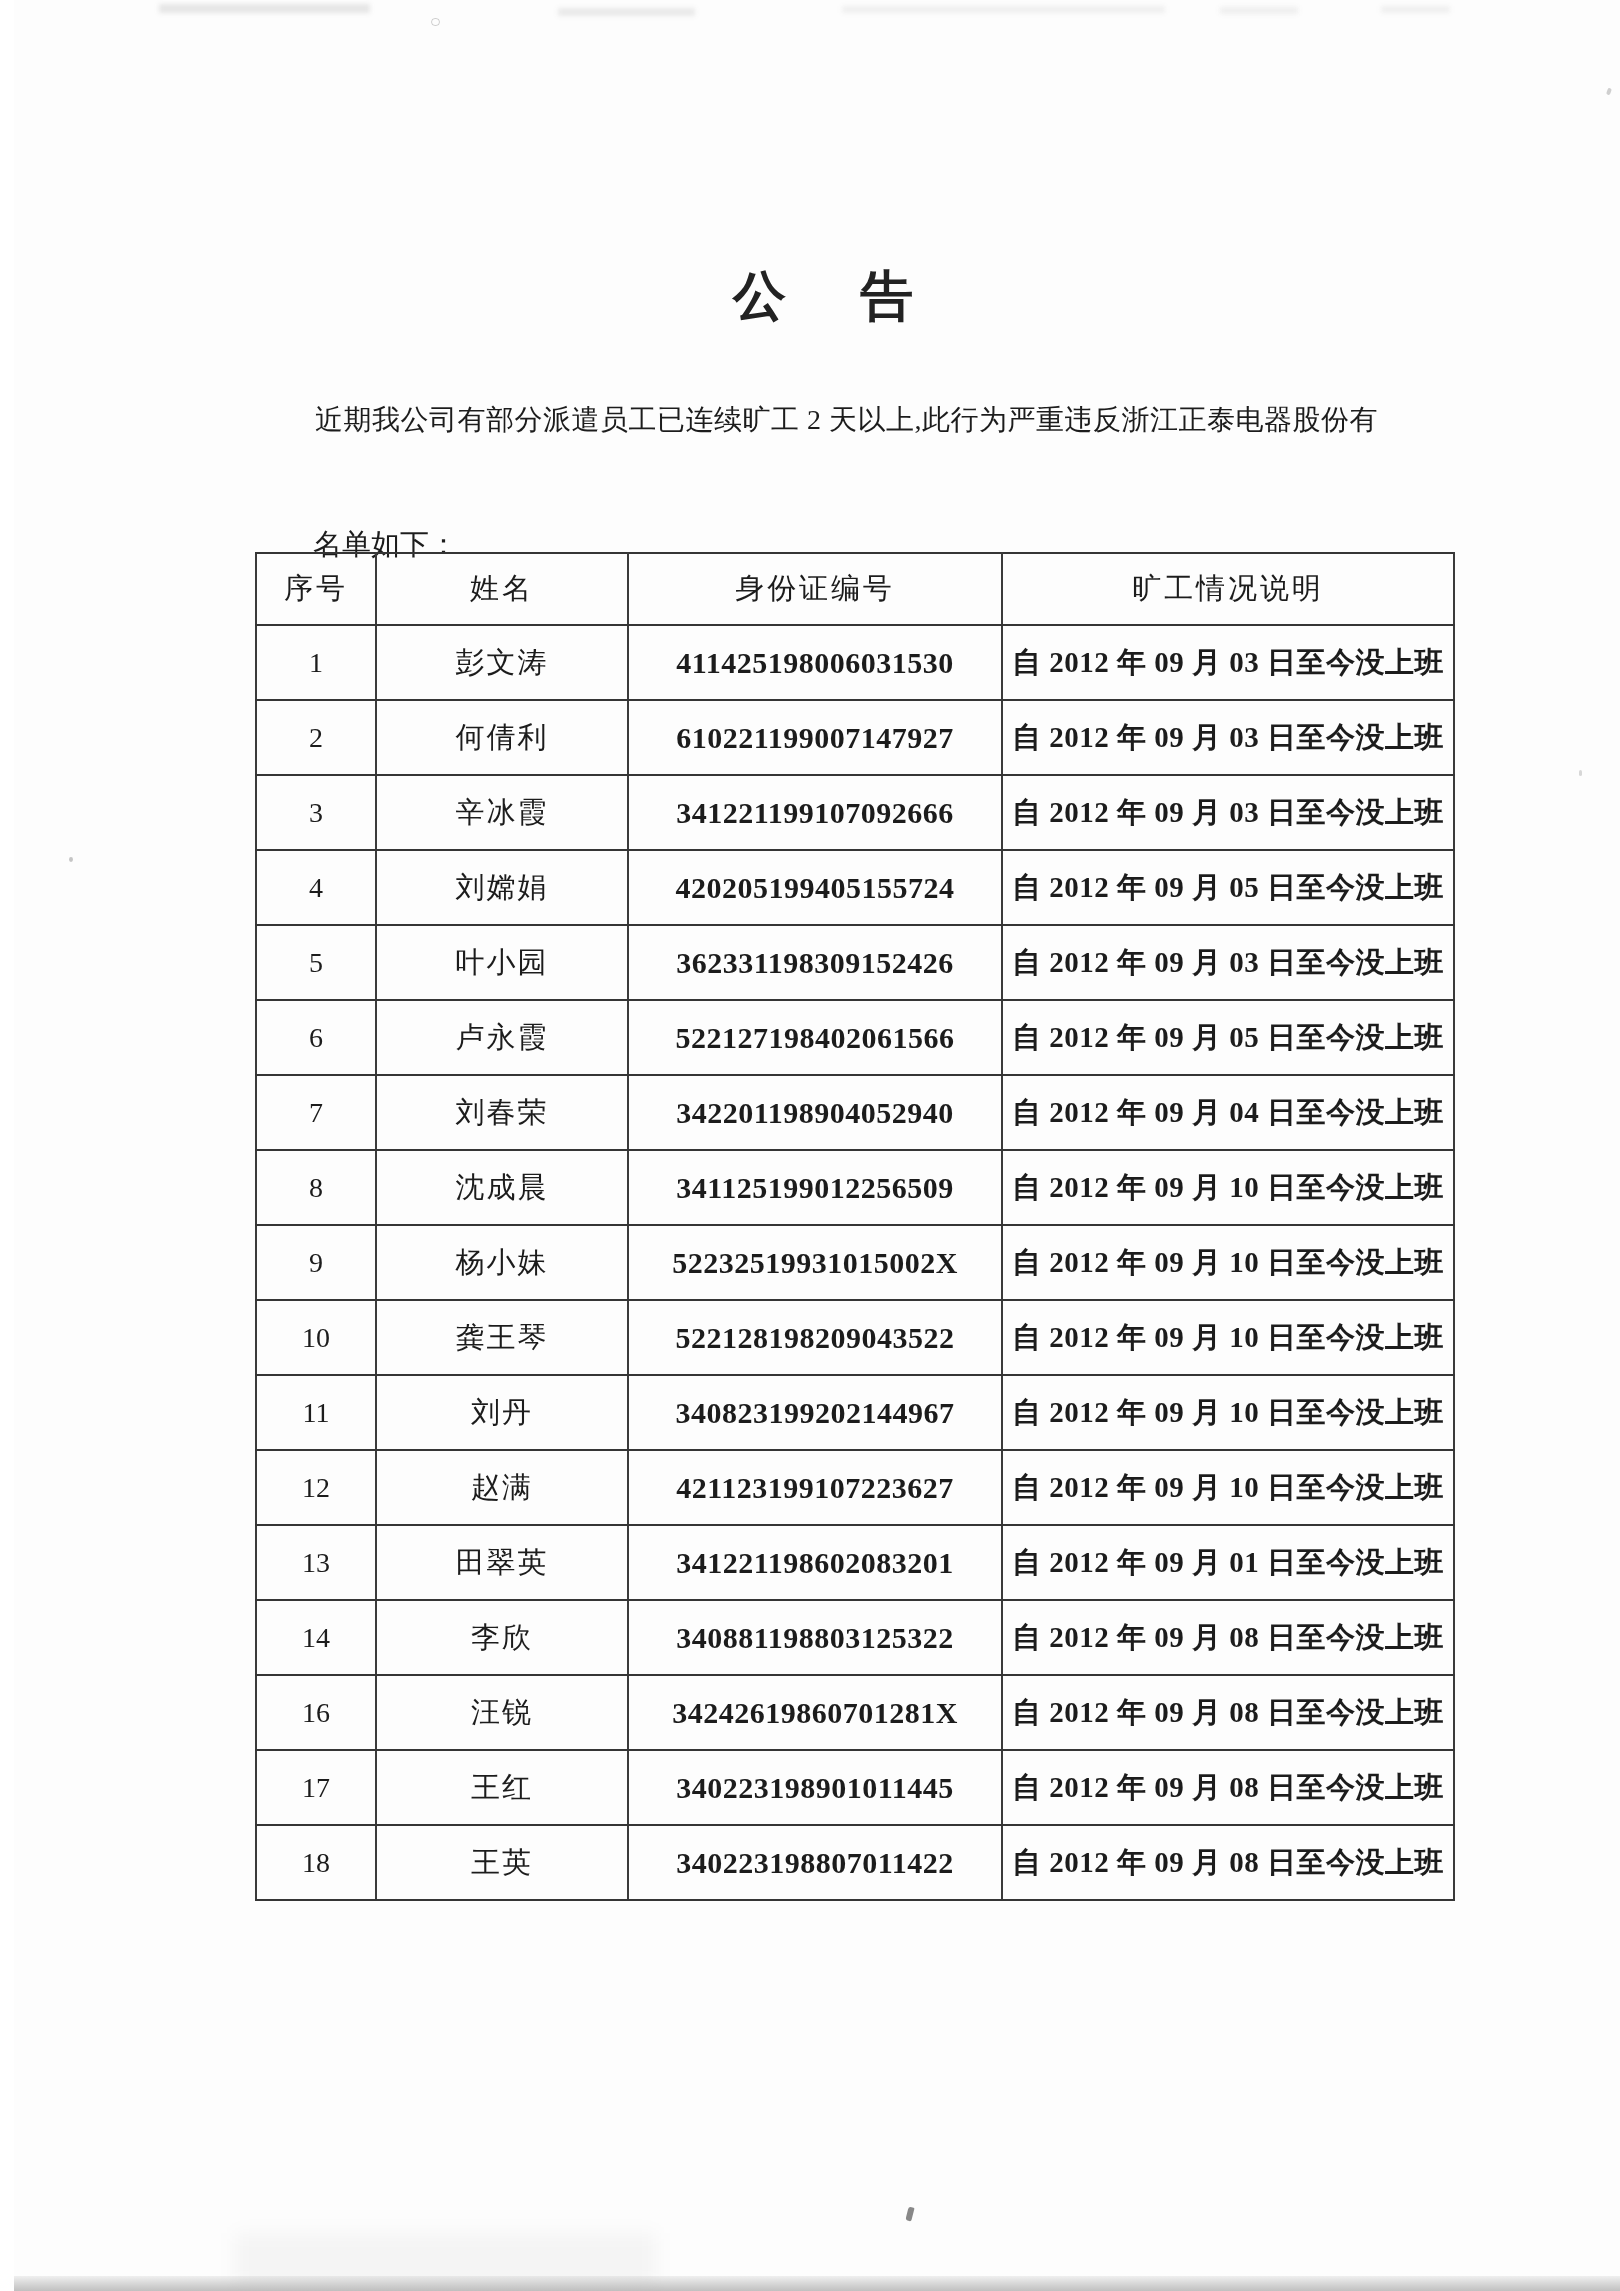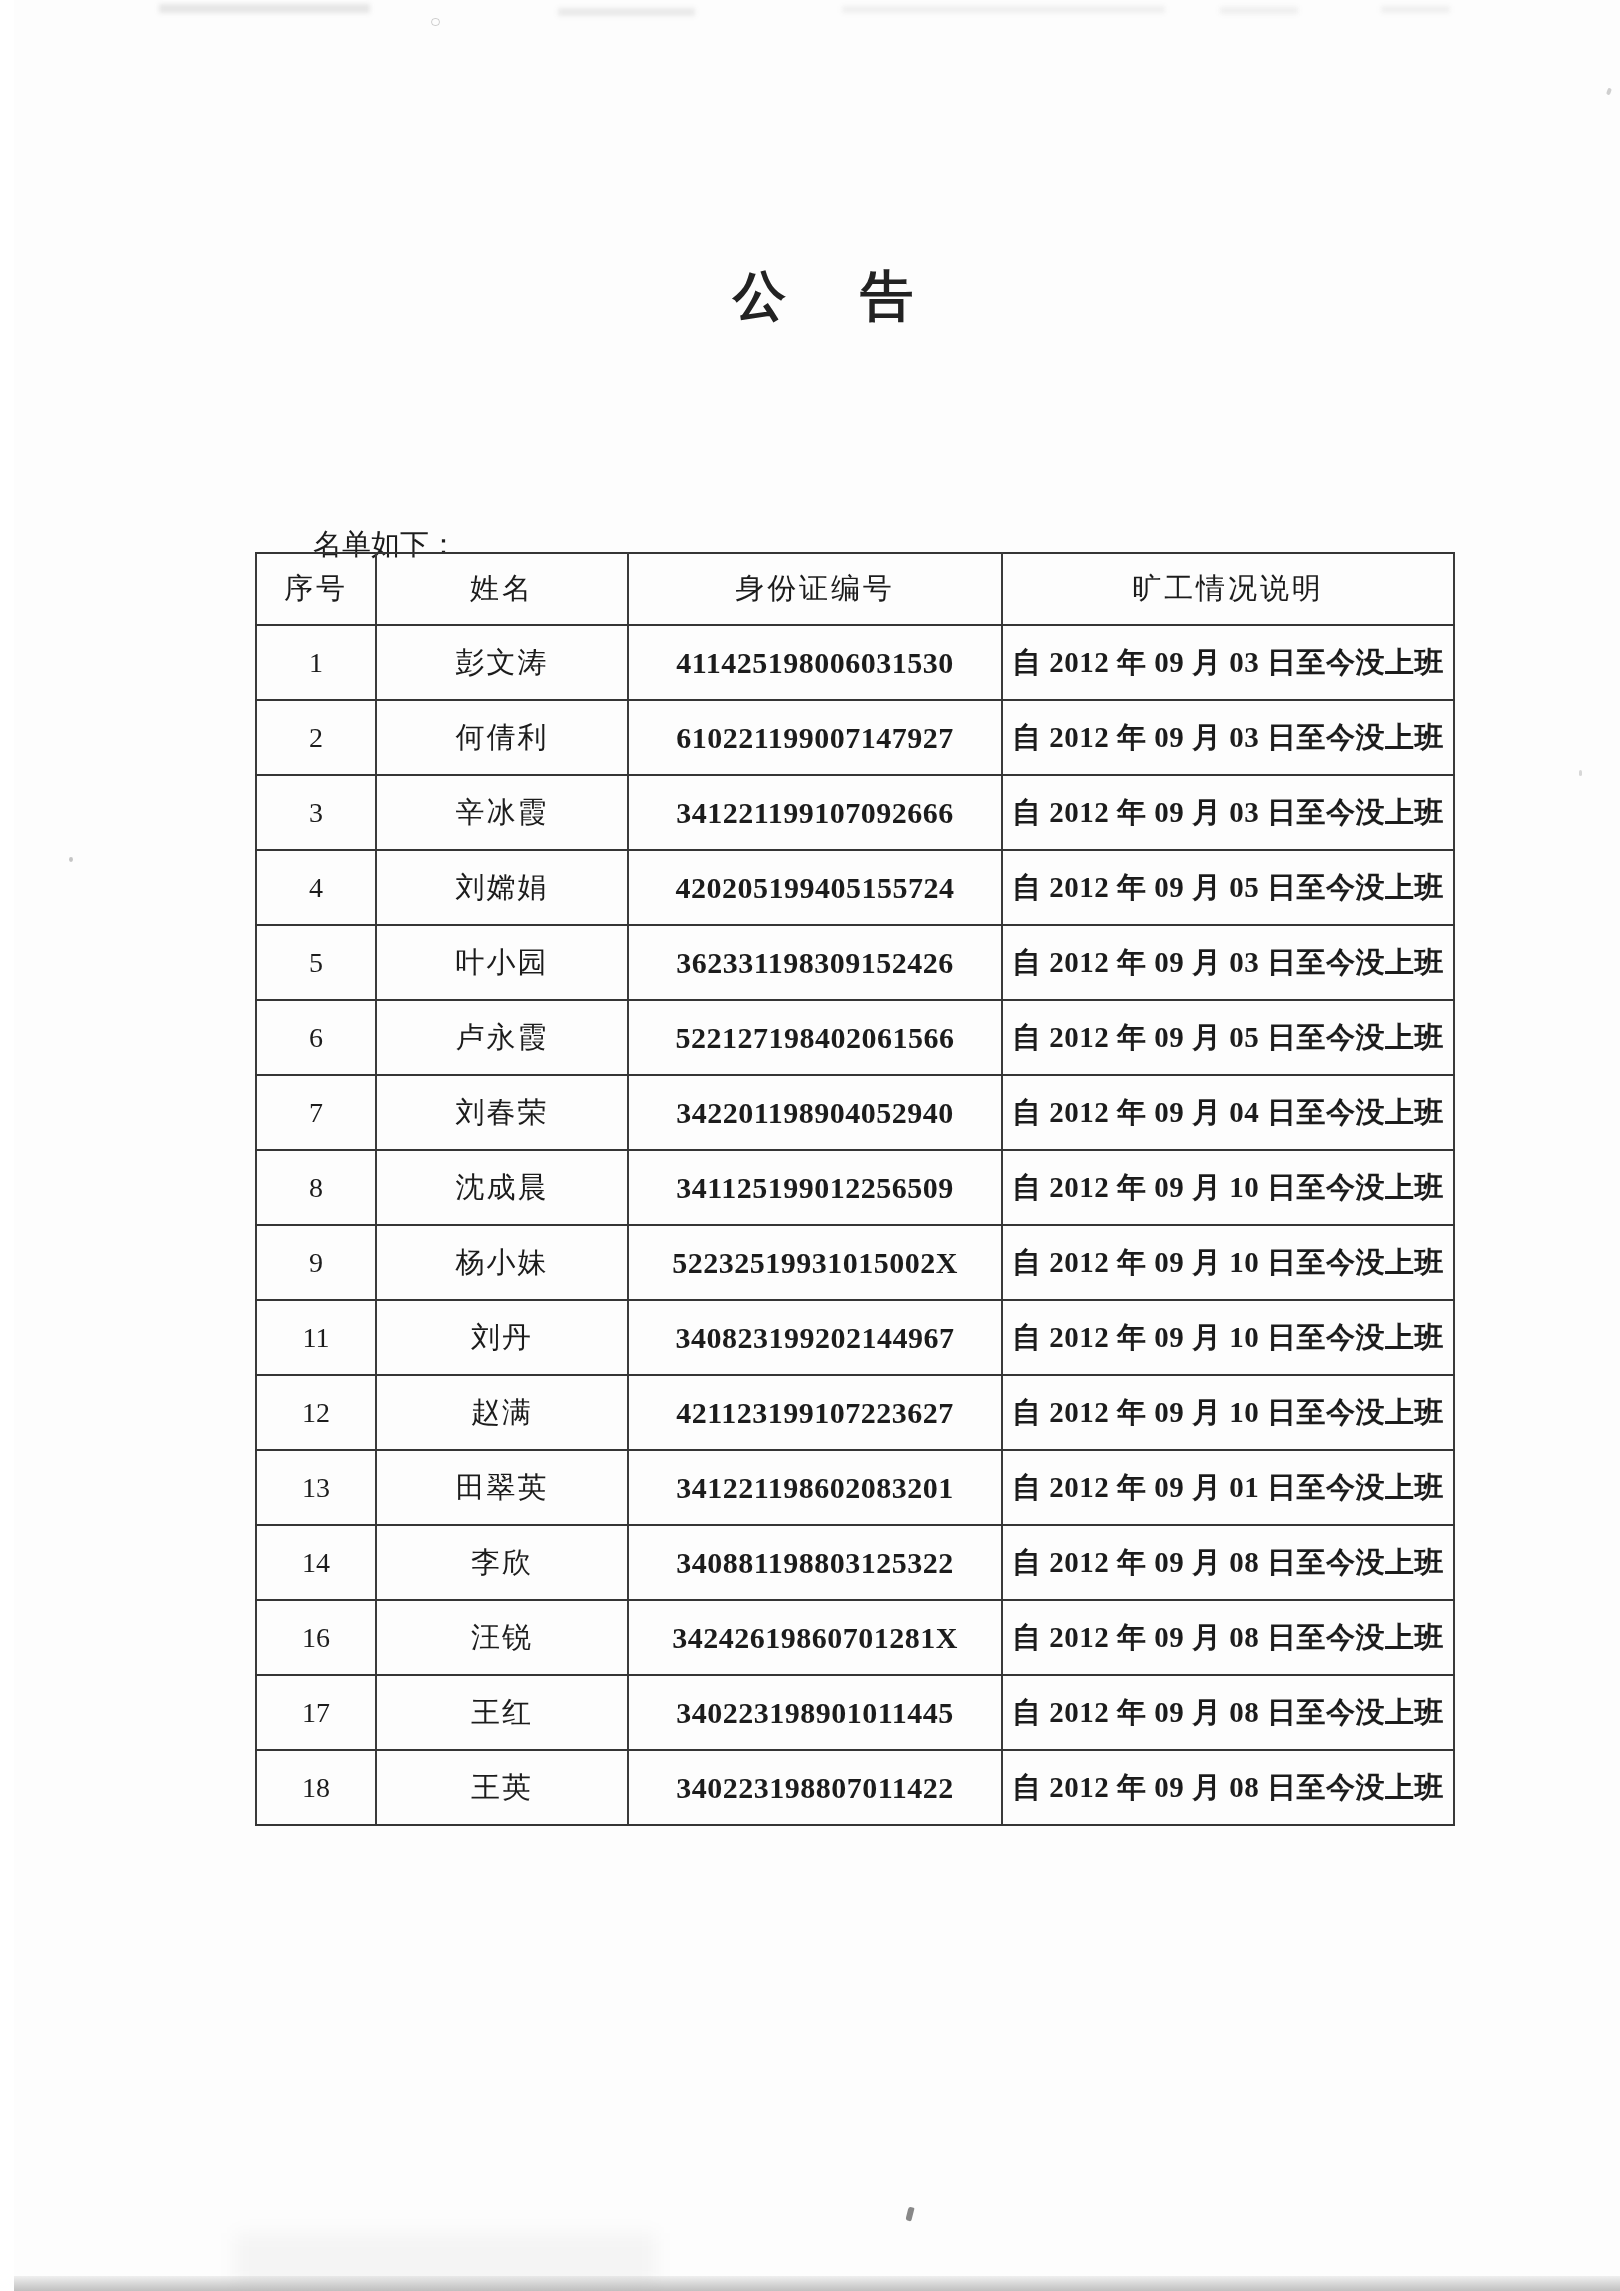--- a/index.html
+++ b/index.html
@@ -119,20 +119,21 @@
   <div class="artifact speck-1"></div>
   <div class="artifact speck-2"></div>
   <div class="artifact speck-3"></div>
   <div class="artifact speck-4"></div>
   <div class="artifact cloud-bl"></div>
   <div class="artifact bottom-strip"></div>
 
   <div class="title">公 告</div>
 
   <div class="para">
+    <div class="para-line indent">近期我公司有部分派遣员工已连续旷工 2 天以上,此行为严重违反浙江正泰电器股份有</div>
   </div>
 
   <div class="list-intro">名单如下：</div>
 
   <div class="table-wrap">
     <table class="roster">
       <colgroup>
         <col style="width:120px">
         <col style="width:252px">
         <col style="width:374px">
@@ -204,20 +205,26 @@
             <td class="c-note">自 2012 年 09 月 10 日至今没上班</td>
           </tr>
 
           <tr>
             <td class="c-no">9</td>
             <td class="c-name">杨小妹</td>
             <td class="c-id">52232519931015002X</td>
             <td class="c-note">自 2012 年 09 月 10 日至今没上班</td>
           </tr>
 
+          <tr>
+            <td class="c-no">10</td>
+            <td class="c-name">龚王琴</td>
+            <td class="c-id">522128198209043522</td>
+            <td class="c-note">自 2012 年 09 月 10 日至今没上班</td>
+          </tr>
 
           <tr>
             <td class="c-no">11</td>
             <td class="c-name">刘丹</td>
             <td class="c-id">340823199202144967</td>
             <td class="c-note">自 2012 年 09 月 10 日至今没上班</td>
           </tr>
 
           <tr>
             <td class="c-no">12</td>

